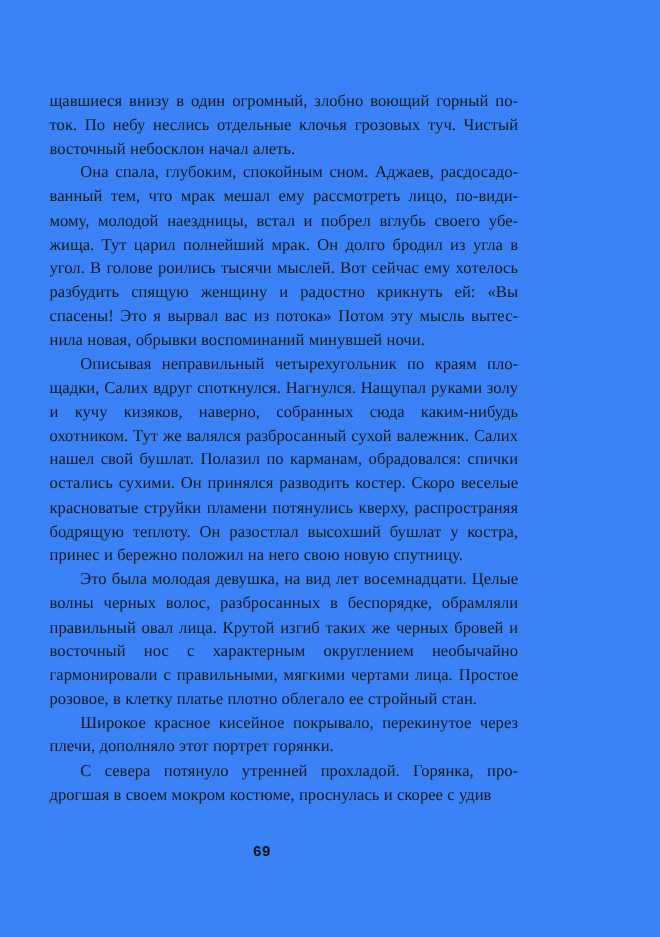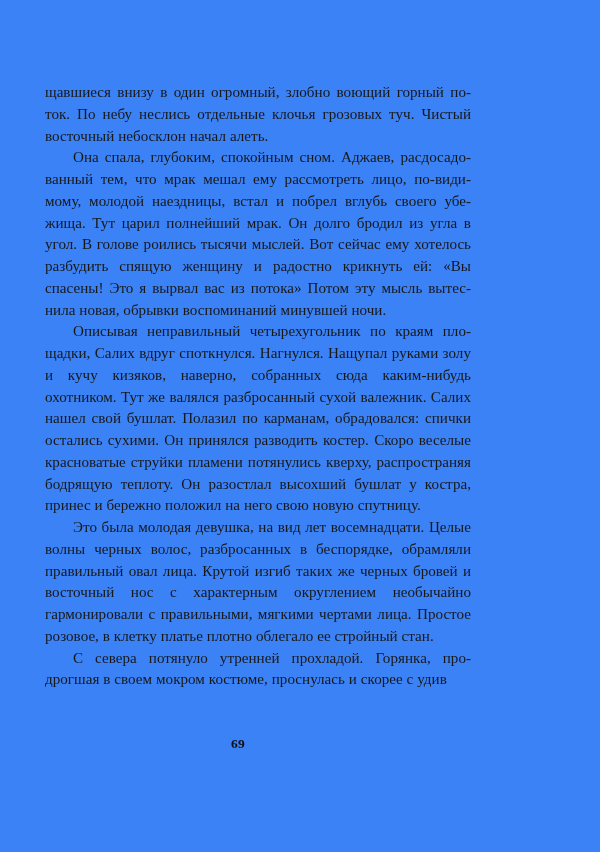--- a/index.html
+++ b/index.html
@@ -45,38 +45,39 @@
   }
 
   
   .para.continuation {
     text-indent: 0;
   }
 
   .page-number {
     position: absolute;
     left: 0;
-    top: 736px;
+    top: 768px;
     width: 476px;
     text-align: center;
-    font-family: Liberation Serif, serif;
+    font-family: Liberation Mono, monospace;
     font-size: 13.5px;
     font-weight: bold;
     color: #101010;
     letter-spacing: 0.2px;
   }
 </style>
 </head>
 <body>
 
 <div class="page">
 
   <div class="text-block">
     <p class="para continuation">щавшиеся внизу в один огромный, злобно воющий горный по­ток. По небу неслись отдельные клочья грозовых туч. Чистый восточный небосклон начал алеть.</p>
     <p class="para">Она спала, глубоким, спокойным сном. Аджаев, расдосадо­ванный тем, что мрак мешал ему рассмотреть лицо, по-види­мому, молодой наездницы, встал и побрел вглубь своего убе­жища. Тут царил полнейший мрак. Он долго бродил из угла в угол. В голове роились тысячи мыслей. Вот сейчас ему хоте­лось разбудить спящую женщину и радостно крикнуть ей: «Вы спасены! Это я вырвал вас из потока» Потом эту мысль вытес­нила новая, обрывки воспоминаний минувшей ночи.</p>
     <p class="para">Описывая неправильный четырехугольник по краям пло­щадки, Салих вдруг споткнулся. Нагнулся. Нащупал руками золу и кучу кизяков, наверно, собранных сюда каким-нибудь охотником. Тут же валялся разбросанный сухой валежник. Са­лих нашел свой бушлат. Полазил по карманам, обрадовался: спички остались сухими. Он принялся разводить костер. Скоро веселые красноватые струйки пламени потянулись кверху, распространяя бодрящую теплоту. Он разостлал высохший бушлат у костра, принес и бережно положил на него свою но­вую спутницу.</p>
     <p class="para">Это была молодая девушка, на вид лет восемнадцати. Це­лые волны черных волос, разбросанных в беспорядке, обрам­ляли правильный овал лица. Крутой изгиб таких же черных бровей и восточный нос с характерным округлением необы­чайно гармонировали с правильными, мягкими чертами лица. Простое розовое, в клетку платье плотно облегало ее стройный стан.</p>
+    <p class="para">Широкое красное кисейное покрывало, перекинутое через плечи, дополняло этот портрет горянки.</p>
     <p class="para">С севера потянуло утренней прохладой. Горянка, про­дрогшая в своем мокром костюме, проснулась и скорее с удив­</p>
   </div>
 
   <div class="page-number">69</div>
 
 </div>
 
 </body></html>

